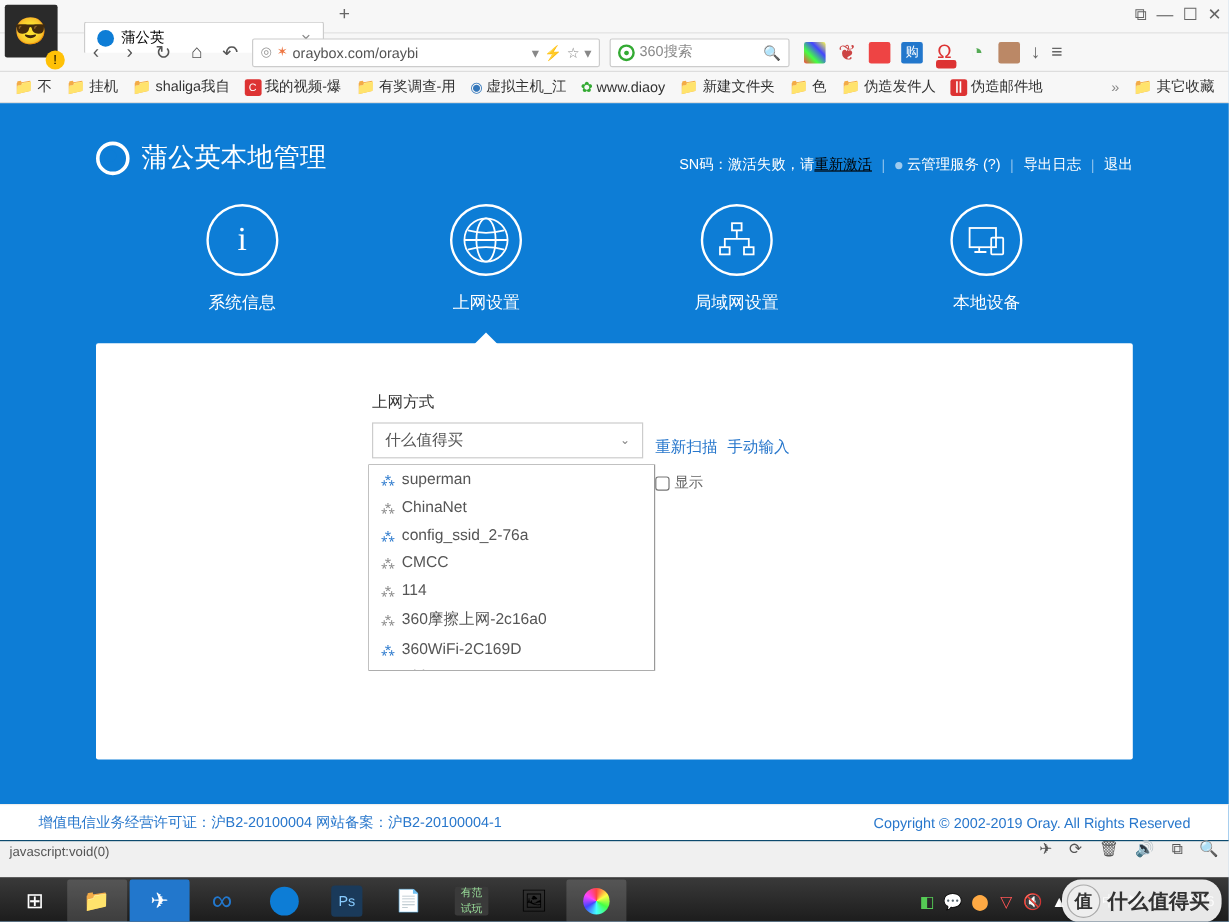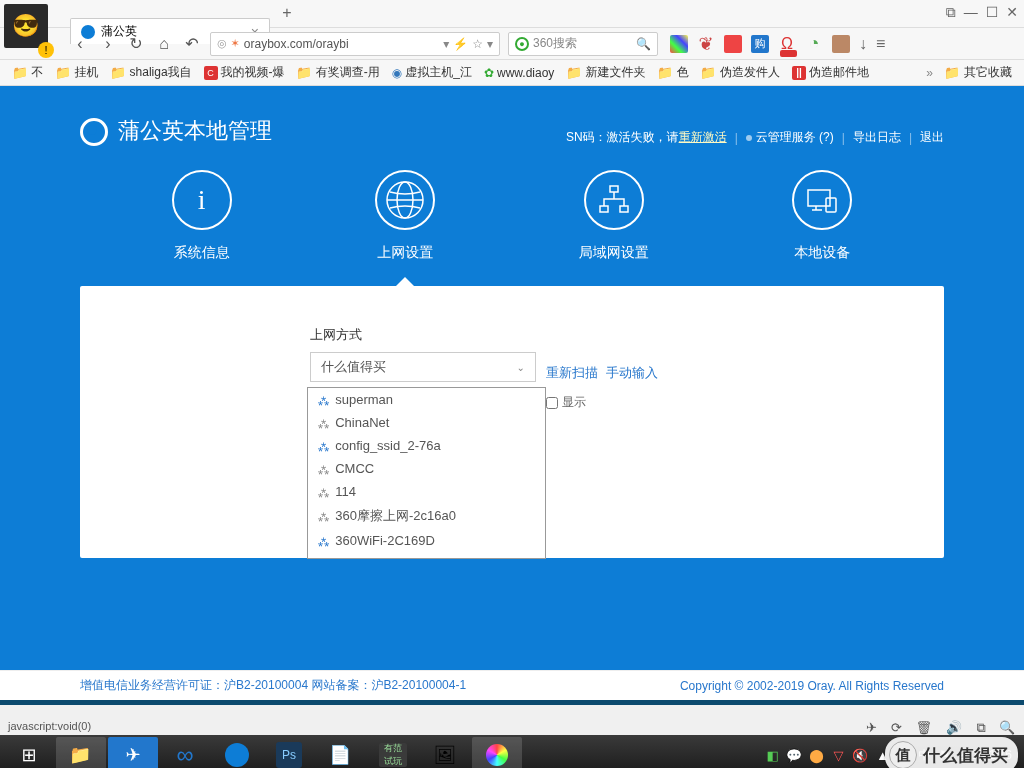--- a/index.html
+++ b/index.html
@@ -32,52 +32,52 @@
 .bm { display: flex; align-items: center; gap: 3px; padding: 2px 4px; cursor: pointer; color: #333; white-space: nowrap; }
 .bm .folder { color: #f4b942; font-size: 13px; }
 
 
 .page { height: 614px; background: #0d7dd6; overflow: hidden; position: relative; }
 .header { height: 60px; display: flex; align-items: flex-end; padding: 0 80px; color: #fff; }
 .logo { width: 28px; height: 28px; border: 3px solid #fff; border-radius: 50%; margin-right: 10px; position: relative; }
 .logo::after { content:''; position:absolute; width:10px; height:10px; background:#0d7dd6; border-radius:50%; top:4px; left:4px;}
 .brand { font-size: 22px; font-weight: 300; }
 .header-right { margin-left: auto; font-size: 12px; display: flex; align-items: center; gap: 8px; }
-.header-right a { color: #fef9c3; text-decoration: underline; }
+.header-right a { color: #000000; text-decoration: underline; }
 .hsep { color: rgba(255,255,255,.5); }
 .hdot { display:inline-block; width:6px; height:6px; background:rgba(255,255,255,.6); border-radius:50%; margin-right:4px;}
 
 .nav-tabs { height: 140px; display: flex; justify-content: space-around; padding: 0 100px; position: relative; }
 .nav-tab { display: flex; flex-direction: column; align-items: center; color: #fff; gap: 14px; padding-top: 24px; cursor: pointer; position:relative; }
 .nav-tab .circ { width: 60px; height: 60px; border: 2px solid #fff; border-radius: 50%; display: flex; align-items: center; justify-content: center; font-size: 28px; font-family: Georgia, serif; }
 .nav-tab .lbl { font-size: 14px; }
 .nav-tab.active::after { content:''; position:absolute; bottom:-1px; left:50%; margin-left:-10px; border:10px solid transparent; border-bottom-color:#fff; }
 
-.panel { background: #fff; margin: 0 80px; height: 272px; border-radius: 2px; padding: 40px 230px 16px; position:relative; }
+.panel { background: #fff; margin: 0 80px; height: 347px; border-radius: 2px; padding: 40px 230px 16px; position:relative; }
 .form-label { font-size: 13px; color: #333; margin-bottom: 8px; }
 .select { width: 226px; height: 30px; border: 1px solid #ccc; display: flex; align-items: center; padding: 0 10px; font-size: 13px; color: #555; cursor: pointer; margin-bottom: 10px; position:relative; }
 .select .arrow { margin-left: auto; color: #888; font-size: 10px; }
 .side-links { position: absolute; left: 466px; top: 78px; font-size: 13px; display: flex; gap: 8px; }
 .side-links a { color: #2877cc; text-decoration: none; }
 .chk-row { position: absolute; left: 466px; top: 108px; font-size: 12px; color: #666; display:flex; align-items:center; gap:4px;}
 .chk-row input { width:12px; height:12px; }
 
 .dropdown { position: absolute; left: 227px; top: 101px; width: 239px; border: 1px solid #999; background: #fff; max-height: 172px; overflow-y: scroll; z-index: 5; }
 .dropdown::-webkit-scrollbar { width: 16px; }
 .dropdown::-webkit-scrollbar-track { background: #f0f0f0; }
 .dropdown::-webkit-scrollbar-thumb { background: #c0c0c0; }
 .dd-item { padding: 4px 10px; font-size: 13px; color: #555; display: flex; align-items: center; gap: 6px; cursor: pointer; }
 .wifi-ic { font-size: 10px; color: #888; }
 .wifi-ic.strong { color: #2877cc; }
 
-.footer { background: #fff; height: 30px; display: flex; align-items: center; padding: 0 80px; font-size: 12px; position:absolute; bottom:0; left:0; right:0; border-top:1px solid #eee;}
+.footer { background: #fff; height: 30px; display: flex; align-items: center; padding: 0 32px; font-size: 12px; position:absolute; bottom:0; left:0; right:0; border-top:1px solid #eee;}
 .footer .left { color: #2877cc; }
 .footer .right { margin-left: auto; color: #2877cc; }
 
-.status-bar { height: 18px; background: #f0f0f0; font-size: 11px; color: #555; padding: 15px 8px; display: flex; align-items: flex-start; border-top:5px solid #0c4a6e;}
+.status-bar { height: 18px; background: #f0f0f0; font-size: 11px; color: #555; padding: 15px 8px; display: flex; align-items: flex-end; border-top:1px solid #0c4a6e;}
 .status-bar .sr { margin-left:auto; display:flex; gap:14px; color:#555; font-size:13px;}
 
 .taskbar { height: 40px; background: linear-gradient(#3a3a3a,#1a1a1a); display: flex; align-items: center; padding: 0 4px; gap: 2px; position:relative;}
 .tb-item { width: 50px; height: 36px; display: flex; align-items: center; justify-content: center; font-size: 18px; border-radius:2px;}
 .tb-item.active { background: rgba(255,255,255,.15); }
 .tray { margin-left: auto; display: flex; align-items: center; gap: 6px; font-size: 12px; color: #fff; padding-right:8px;}
 .tray .ti { width:16px; height:16px; font-size:13px; display:flex; align-items:center; justify-content:center;}
 .watermark { position:absolute; right:6px; bottom:2px; background:rgba(250,250,250,.92); border-radius:16px; padding:4px 10px 4px 4px; display:flex; align-items:center; gap:6px; font-size:17px; font-weight:bold; color:#333; box-shadow:0 1px 3px rgba(0,0,0,.3);}
 .watermark .badge {width:28px; height:28px; border-radius:50%; background:#eee; border:1px solid #aaa; display:flex; align-items:center; justify-content:center; font-size:15px;}
 

